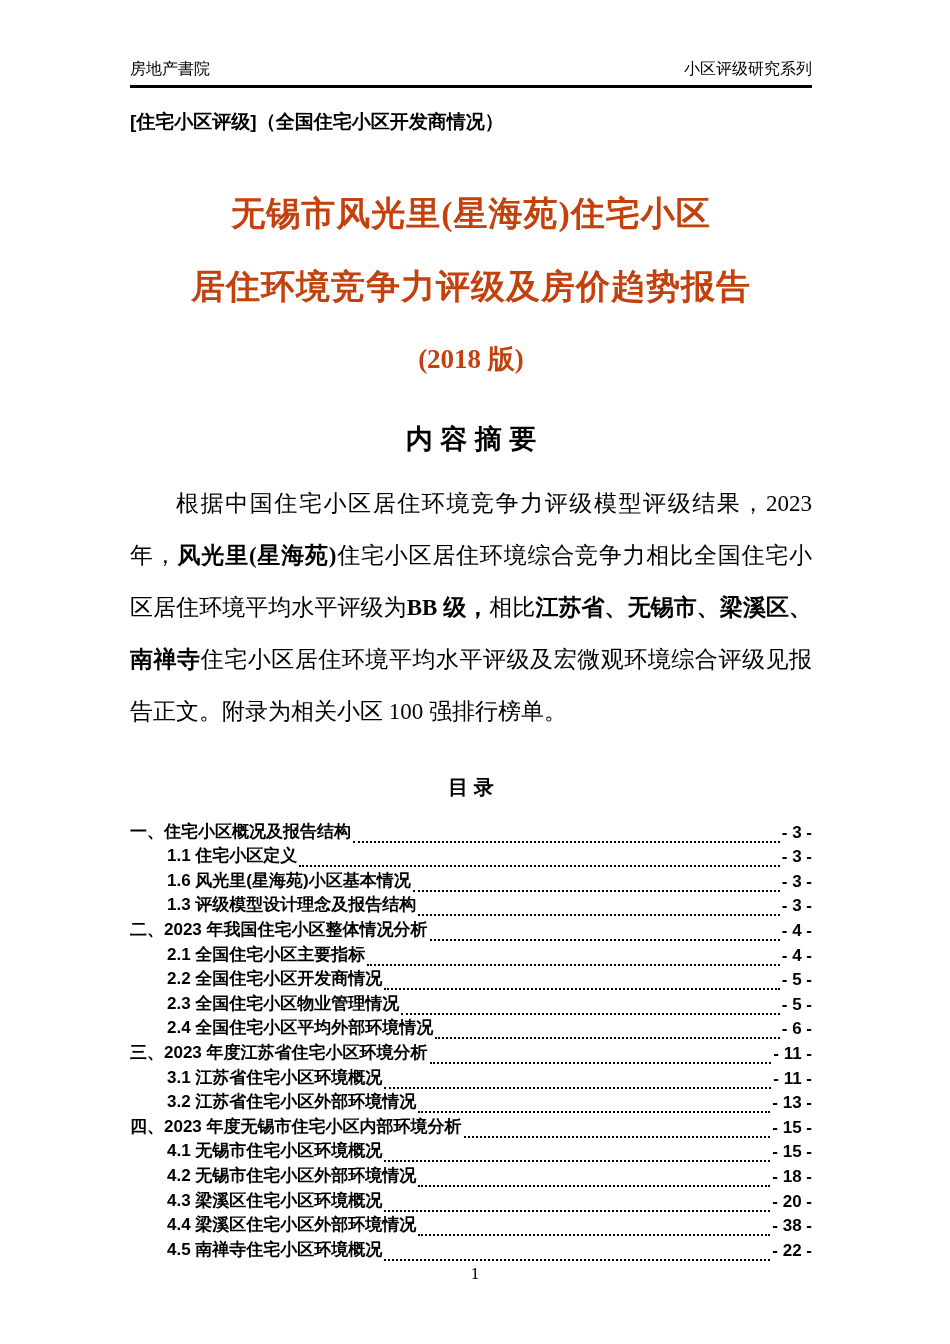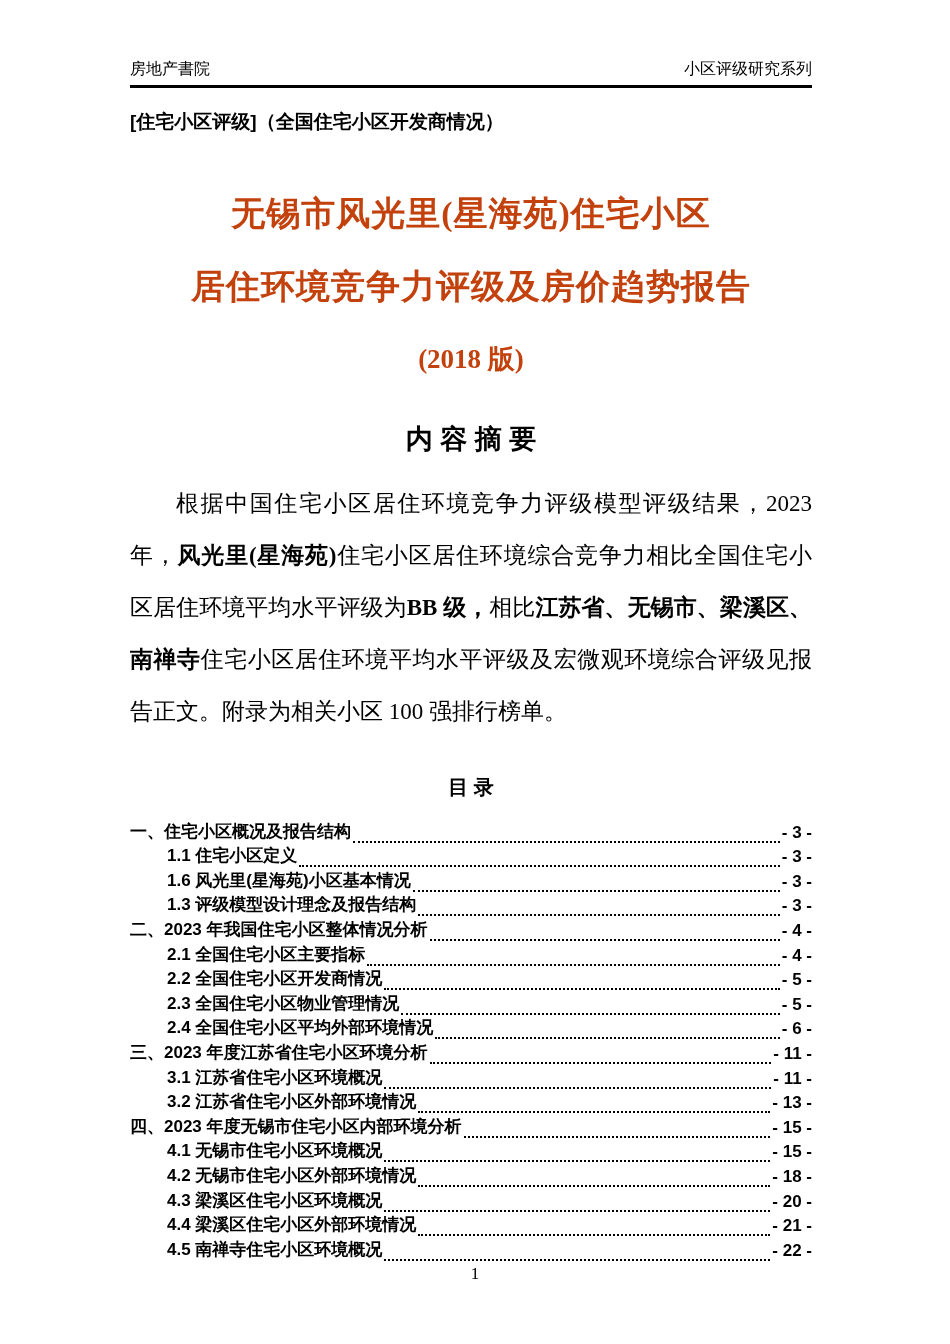--- a/index.html
+++ b/index.html
@@ -209,21 +209,21 @@
         <span class="toc-page">- 18 -</span>
       </div>
       <div class="toc-row level-2">
         <span class="toc-label">4.3 梁溪区住宅小区环境概况</span>
         <span class="toc-dots"></span>
         <span class="toc-page">- 20 -</span>
       </div>
       <div class="toc-row level-2">
         <span class="toc-label">4.4 梁溪区住宅小区外部环境情况</span>
         <span class="toc-dots"></span>
-        <span class="toc-page">- 21 -</span>
+        <span class="toc-page">- 38 -</span>
       </div>
       <div class="toc-row level-2">
         <span class="toc-label">4.5 南禅寺住宅小区环境概况</span>
         <span class="toc-dots"></span>
         <span class="toc-page">- 22 -</span>
       </div>
     </nav>
 
   <div class="footer">
     <span>1</span>

